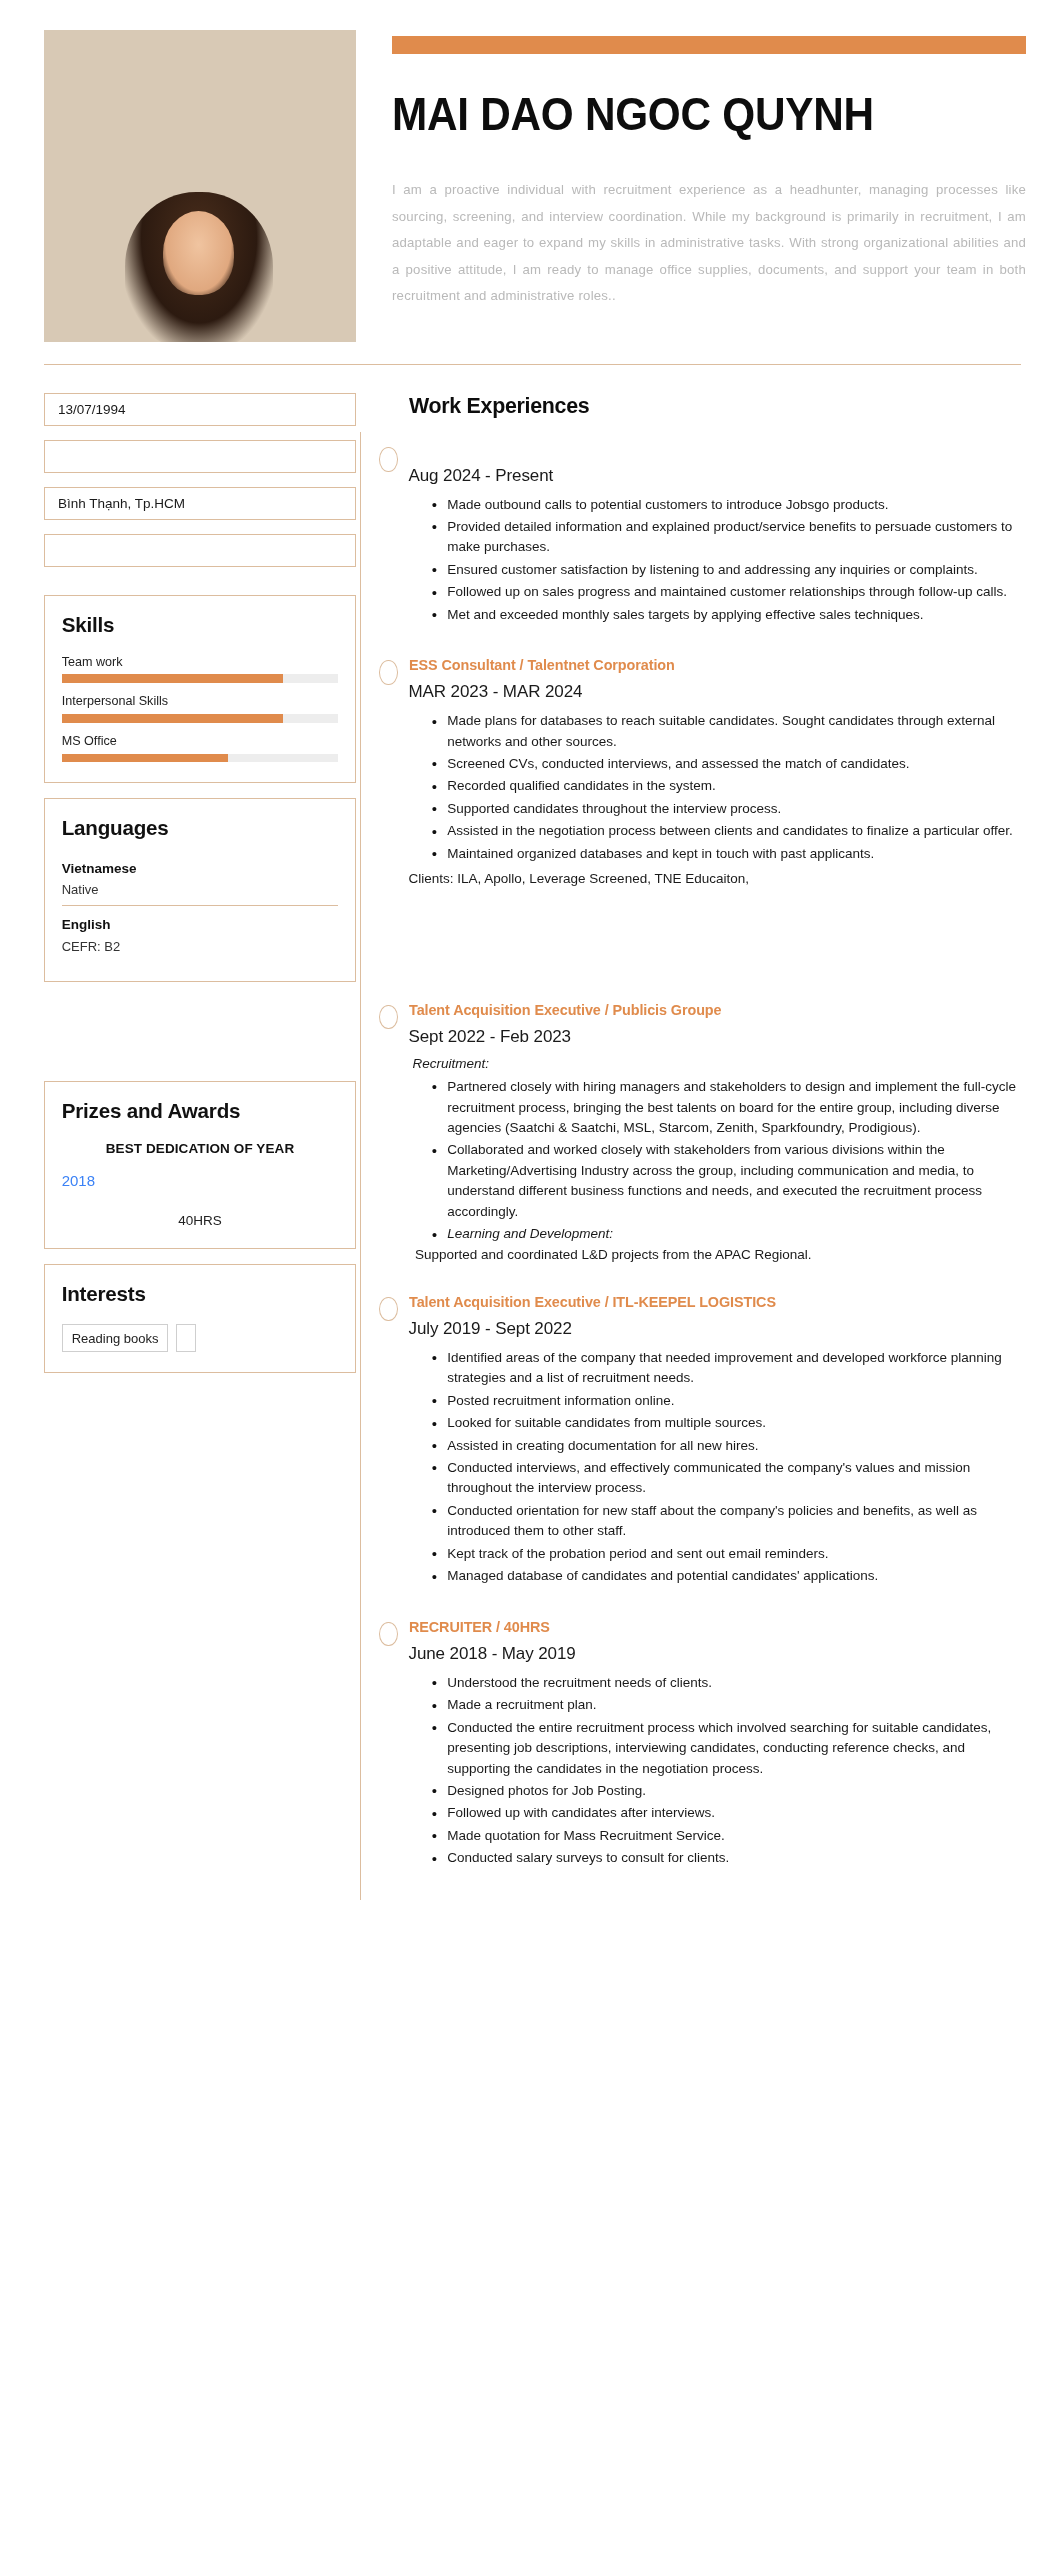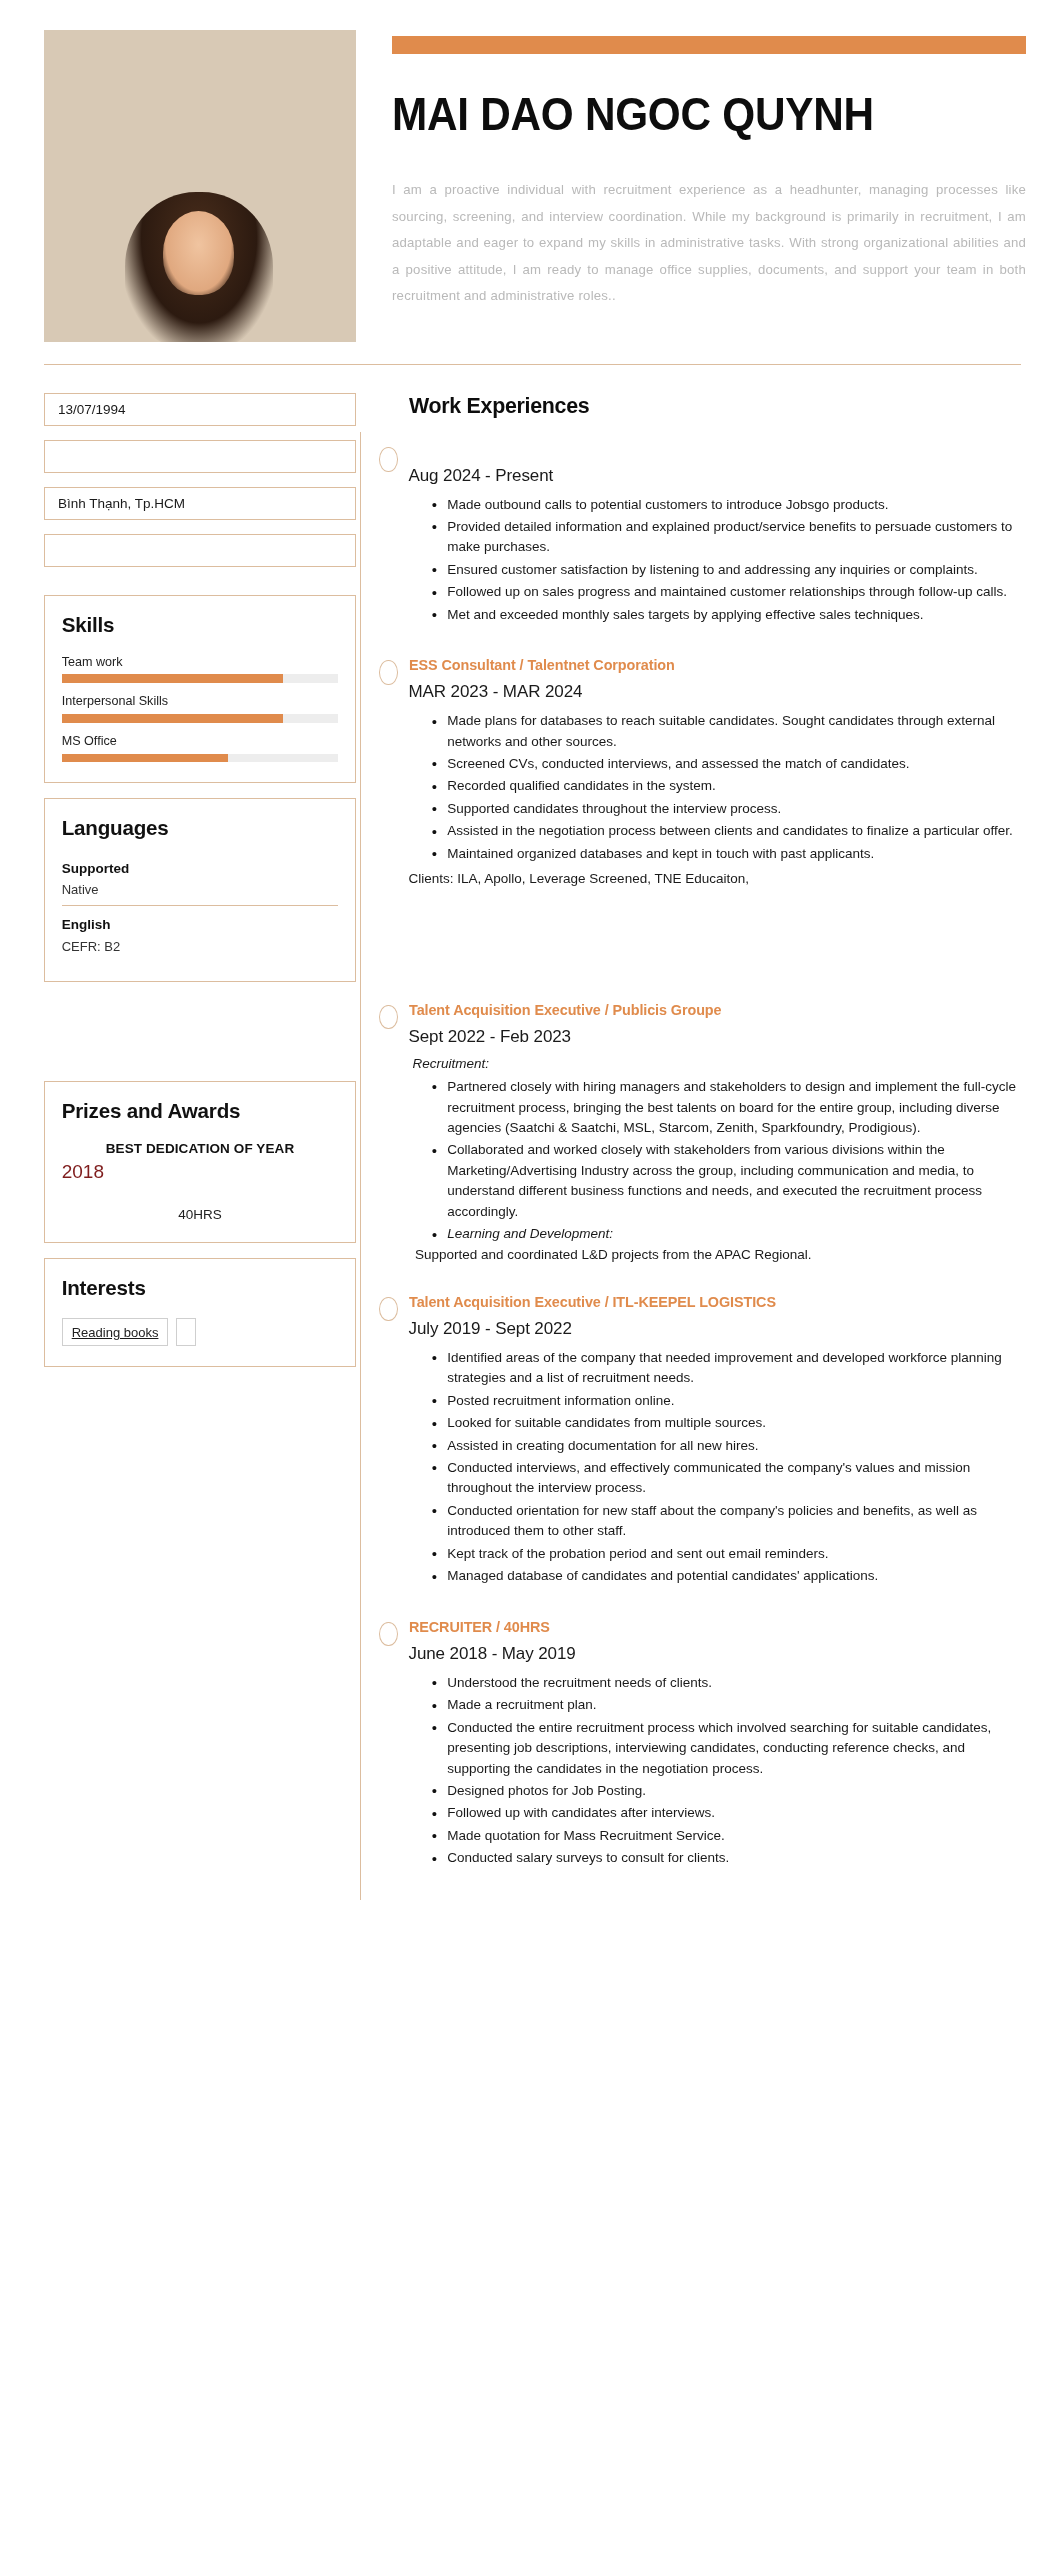--- a/index.html
+++ b/index.html
@@ -181,31 +181,31 @@
     color: #333;
   }
   .award-title {
     font-size: 13.5px;
     font-weight: 700;
     color: #111;
     letter-spacing: 0.1px;
     text-align: center;
   }
   .award-year {
-    font-size: 19px;
-    color: #7f1d1d;
-    margin-top: 5px;
+    font-size: 15px;
+    color: #3b82f6;
+    margin-top: 16px;
   }
   .award-org {
     font-size: 13.5px;
     color: #222;
     text-align: center;
     margin-top: 24.5px;
   }
-  .tags { display: flex; gap: 7.7px; flex-wrap: wrap; text-decoration: underline; }
+  .tags { display: flex; gap: 7.7px; flex-wrap: wrap; }
   .tag {
     border: 1px solid #cfcfcf;
     padding: 5.8px 9px;
     font-size: 13px;
     color: #222;
     min-width: 19.3px;
     min-height: 28px;
     display: flex;
     align-items: center;
   }
@@ -358,21 +358,21 @@
           <div class="skill-name">MS Office</div>
           <div class="skill-track">
             <div class="skill-fill" style="width:60%"></div>
           </div>
         </div>
       </div>
 
       <div class="card">
         <div class="card-title">Languages</div>
         <div class="lang-row">
-          <div class="lang-name">Supported</div>
+          <div class="lang-name">Vietnamese</div>
           <div class="lang-level">Native</div>
         </div>
         <div class="lang-row">
           <div class="lang-name">English</div>
           <div class="lang-level">CEFR: B2</div>
         </div>
       </div>
 
       <div class="spacer-lg"></div>
 

